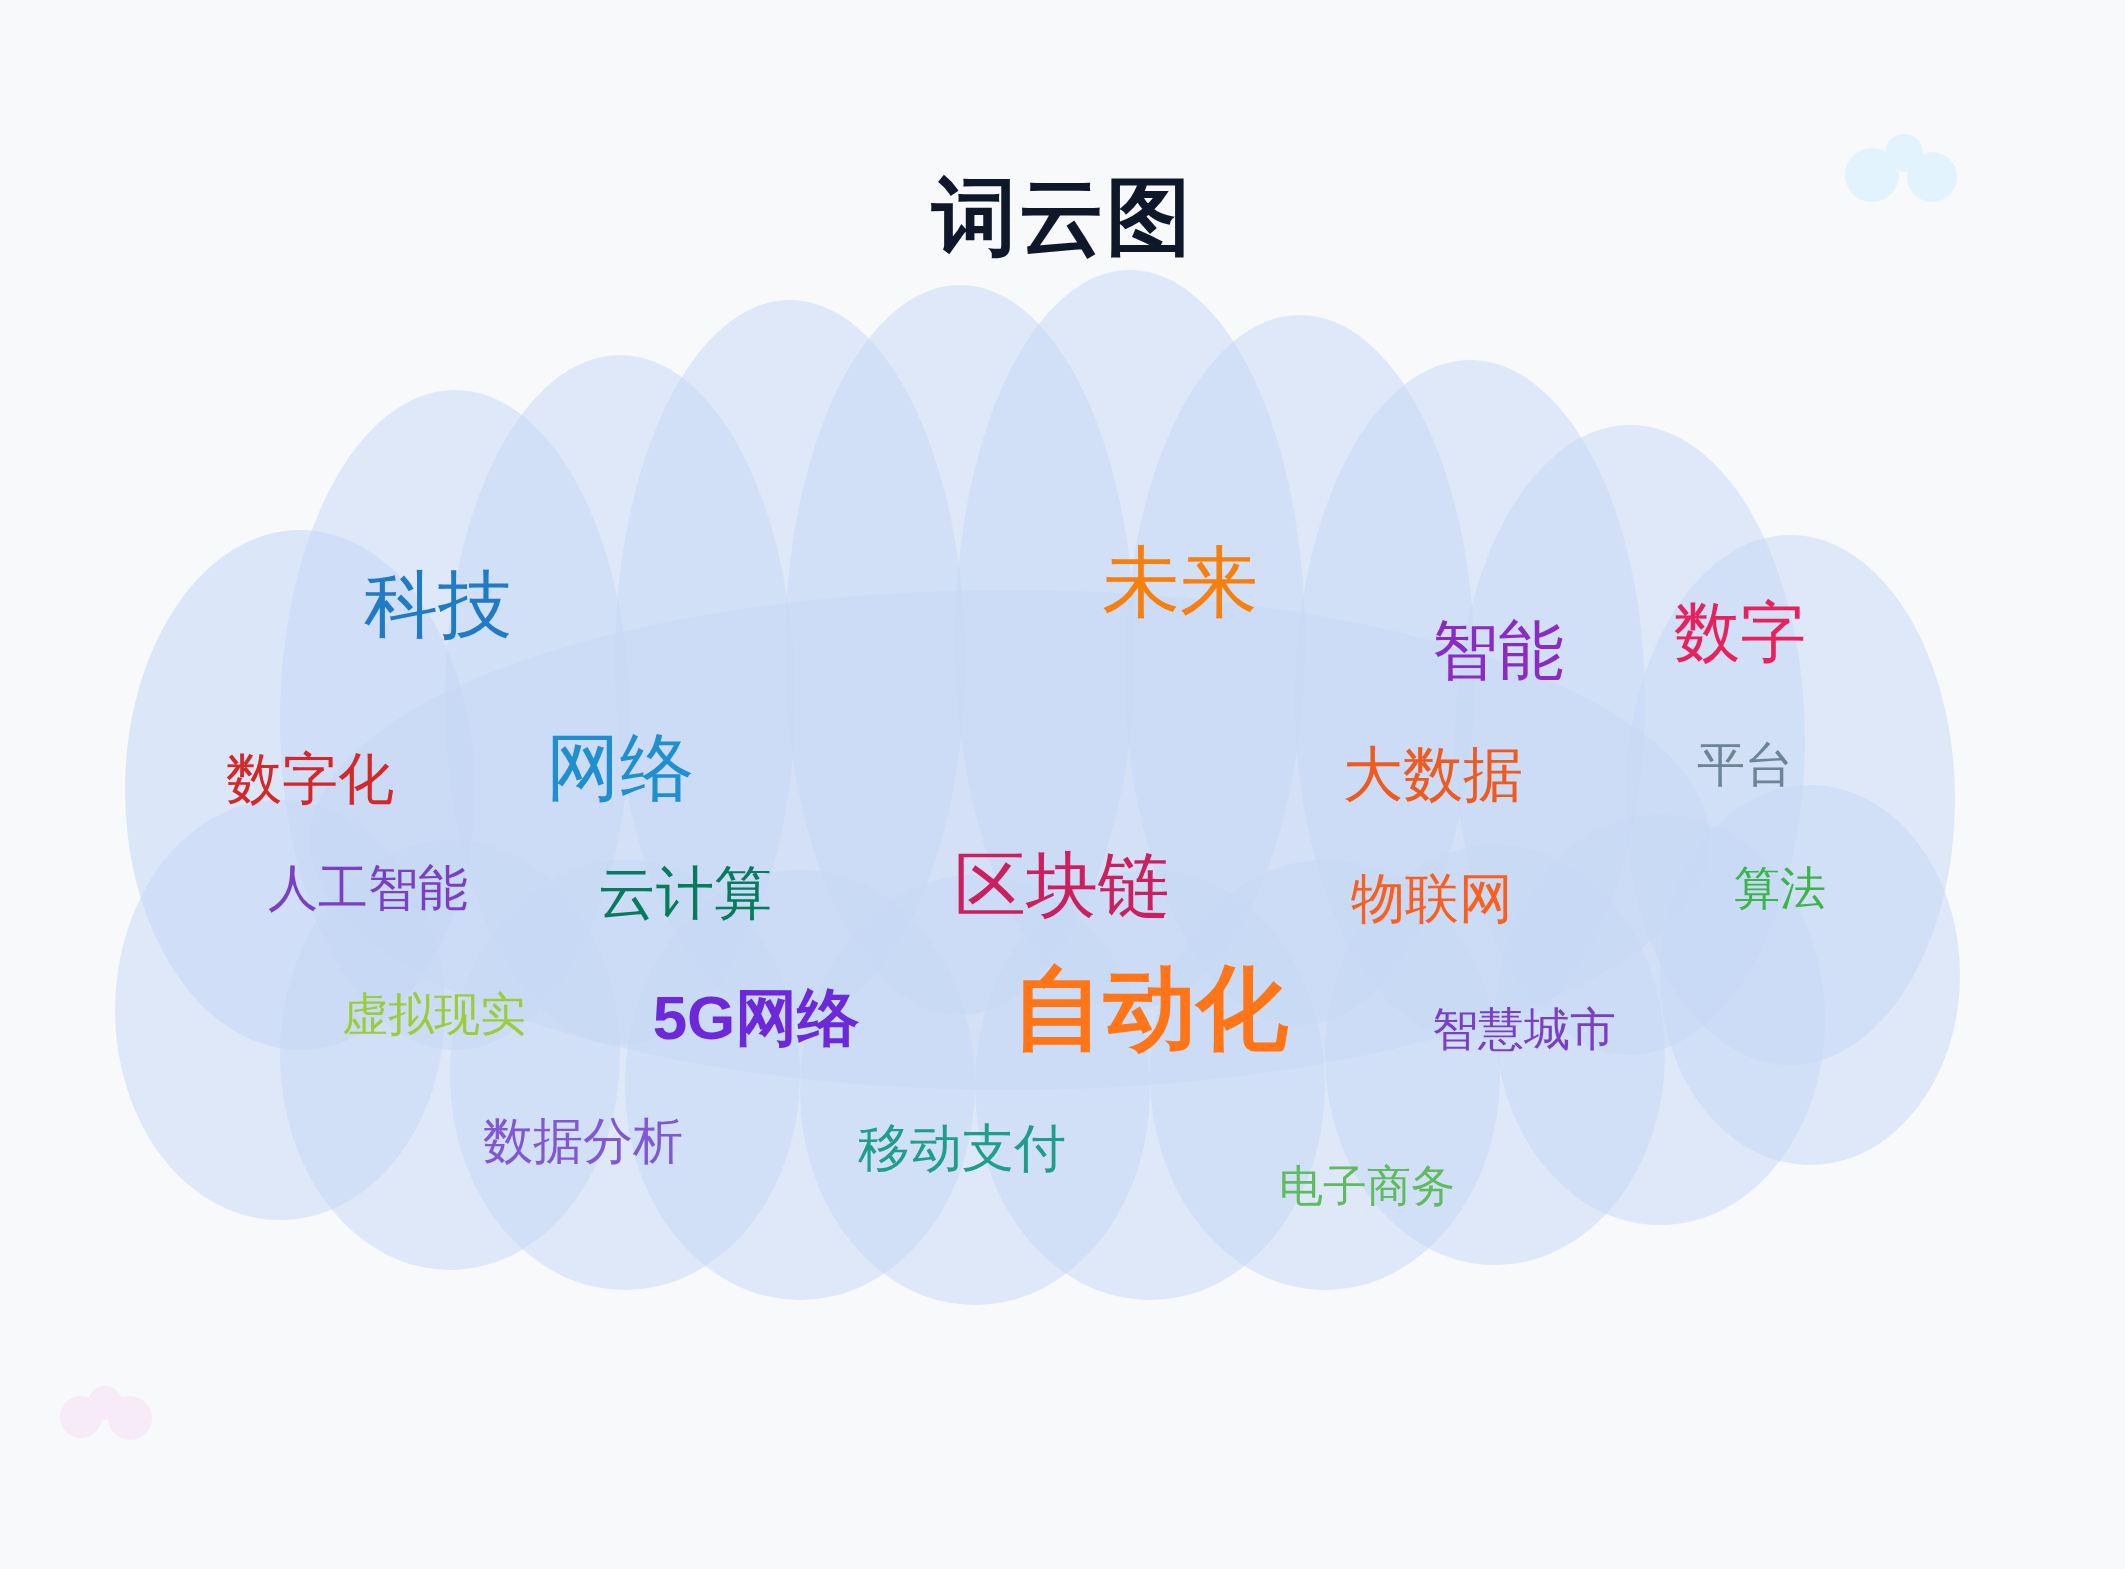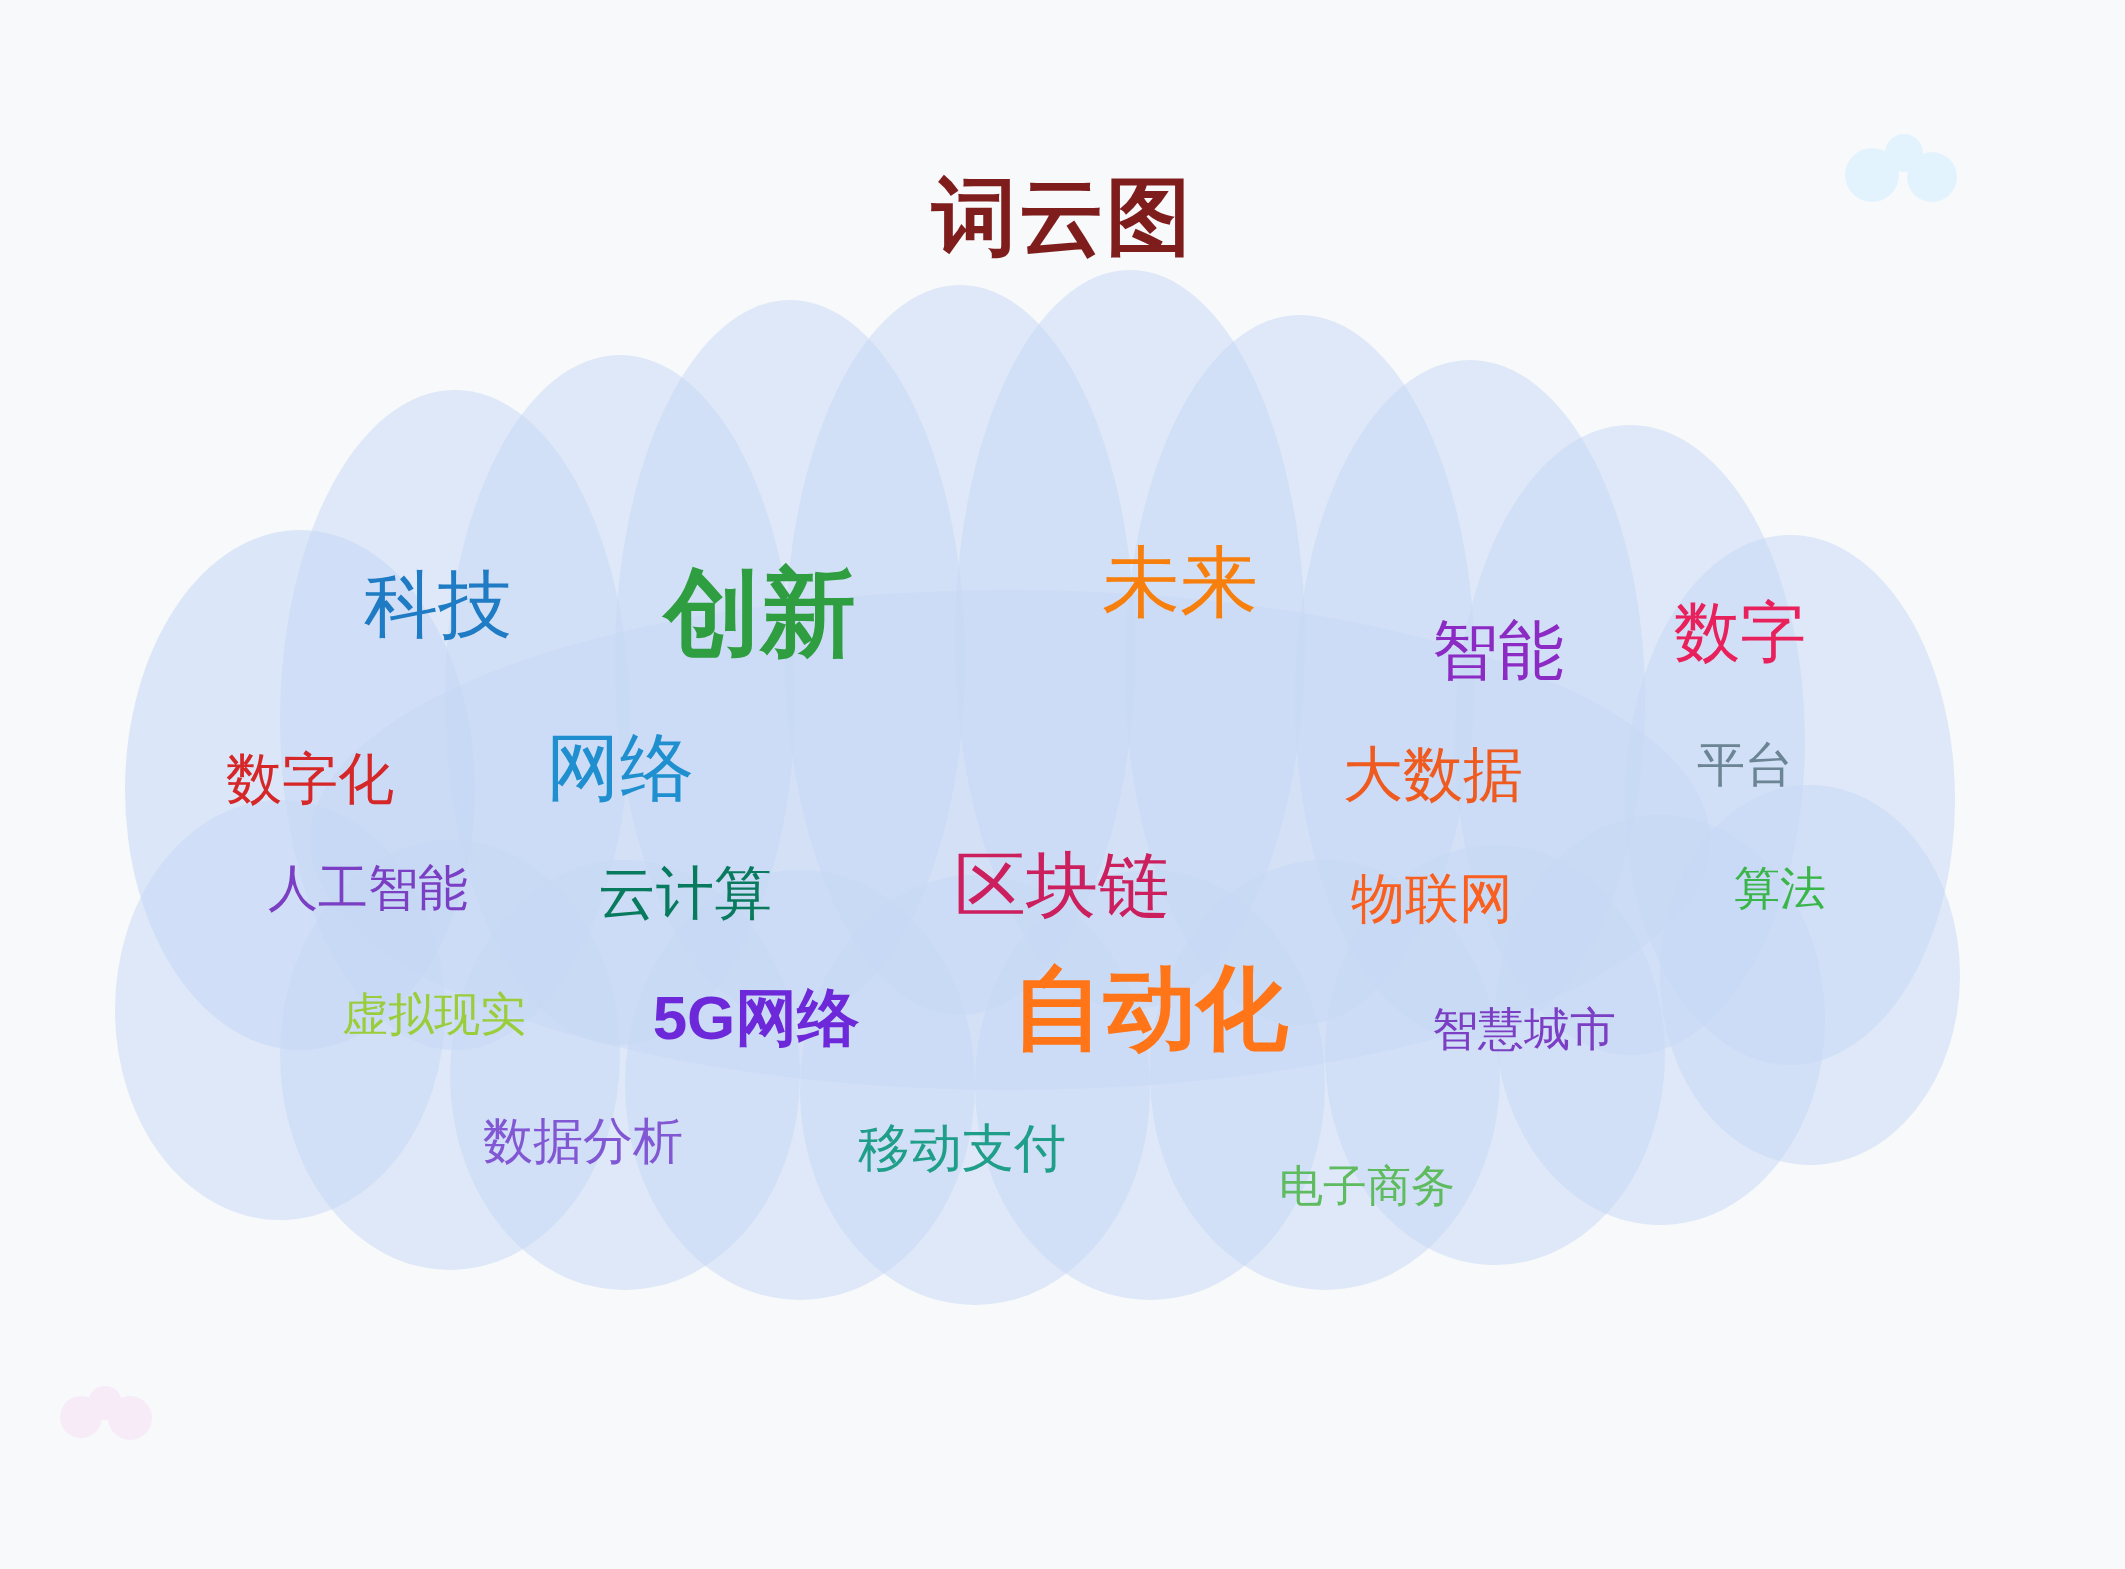--- a/index.html
+++ b/index.html
@@ -71,21 +71,21 @@
     position: absolute;
     border-radius: 50%;
     display: block;
   }
 </style>
 </head>
 <body>
 
 <div id="stage" style="background: rgb(247, 249, 250);">
 
-  <div id="title" style="color: #7f1d1d;">词云图</div>
+  <div id="title" style="color: #0f172a;">词云图</div>
 
   <svg id="cloud-svg" viewBox="0 0 2125 1569" xmlns="http://www.w3.org/2000/svg">
     <g id="cloud-lobes">
         <ellipse cx="300" cy="790" rx="175" ry="260" fill="#c5d8f5" fill-opacity="0.55"></ellipse>
         <ellipse cx="455" cy="720" rx="175" ry="330" fill="#c5d8f5" fill-opacity="0.5"></ellipse>
         <ellipse cx="620" cy="700" rx="175" ry="345" fill="#c5d8f5" fill-opacity="0.5"></ellipse>
         <ellipse cx="790" cy="660" rx="175" ry="360" fill="#c5d8f5" fill-opacity="0.5"></ellipse>
         <ellipse cx="960" cy="650" rx="175" ry="365" fill="#c5d8f5" fill-opacity="0.5"></ellipse>
         <ellipse cx="1130" cy="640" rx="175" ry="370" fill="#c5d8f5" fill-opacity="0.5"></ellipse>
         <ellipse cx="1300" cy="670" rx="175" ry="355" fill="#c5d8f5" fill-opacity="0.5"></ellipse>
@@ -100,21 +100,20 @@
         <ellipse cx="1150" cy="1085" rx="175" ry="215" fill="#c5d8f5" fill-opacity="0.5"></ellipse>
         <ellipse cx="1325" cy="1075" rx="175" ry="215" fill="#c5d8f5" fill-opacity="0.5"></ellipse>
         <ellipse cx="1495" cy="1055" rx="170" ry="210" fill="#c5d8f5" fill-opacity="0.5"></ellipse>
         <ellipse cx="1660" cy="1020" rx="165" ry="205" fill="#c5d8f5" fill-opacity="0.5"></ellipse>
         <ellipse cx="1810" cy="975" rx="150" ry="190" fill="#c5d8f5" fill-opacity="0.5"></ellipse>
         <ellipse cx="1010" cy="840" rx="700" ry="250" fill="#c5d8f5" fill-opacity="0.45"></ellipse>
       </g>
   </svg>
 
   <div id="word-layer">
-      <div class="cloud-word" style="left: 760px; top: 613px; font-size: 96px; font-weight: bold; color: rgb(47, 158, 65);">创新</div>
       <div class="cloud-word" style="left: 1150px; top: 1008px; font-size: 92px; font-weight: bold; color: rgb(255, 117, 24);">自动化</div>
       <div class="cloud-word" style="left: 1180px; top: 582px; font-size: 78px; font-weight: normal; color: rgb(247, 127, 14);">未来</div>
       <div class="cloud-word" style="left: 1062px; top: 885px; font-size: 72px; font-weight: normal; color: rgb(204, 31, 94);">区块链</div>
       <div class="cloud-word" style="left: 438px; top: 605px; font-size: 74px; font-weight: normal; color: rgb(31, 123, 196);">科技</div>
       <div class="cloud-word" style="left: 620px; top: 768px; font-size: 74px; font-weight: normal; color: rgb(31, 143, 208);">网络</div>
       <div class="cloud-word" style="left: 1498px; top: 650px; font-size: 66px; font-weight: normal; color: rgb(139, 43, 196);">智能</div>
       <div class="cloud-word" style="left: 1740px; top: 632px; font-size: 66px; font-weight: normal; color: rgb(232, 33, 92);">数字</div>
       <div class="cloud-word" style="left: 1433px; top: 775px; font-size: 60px; font-weight: normal; color: rgb(239, 90, 31);">大数据</div>
       <div class="cloud-word" style="left: 756px; top: 1018px; font-size: 62px; font-weight: bold; color: #6d28d9;">5G网络</div>
       <div class="cloud-word" style="left: 685px; top: 893px; font-size: 58px; font-weight: normal; color: rgb(8, 122, 94);">云计算</div>

